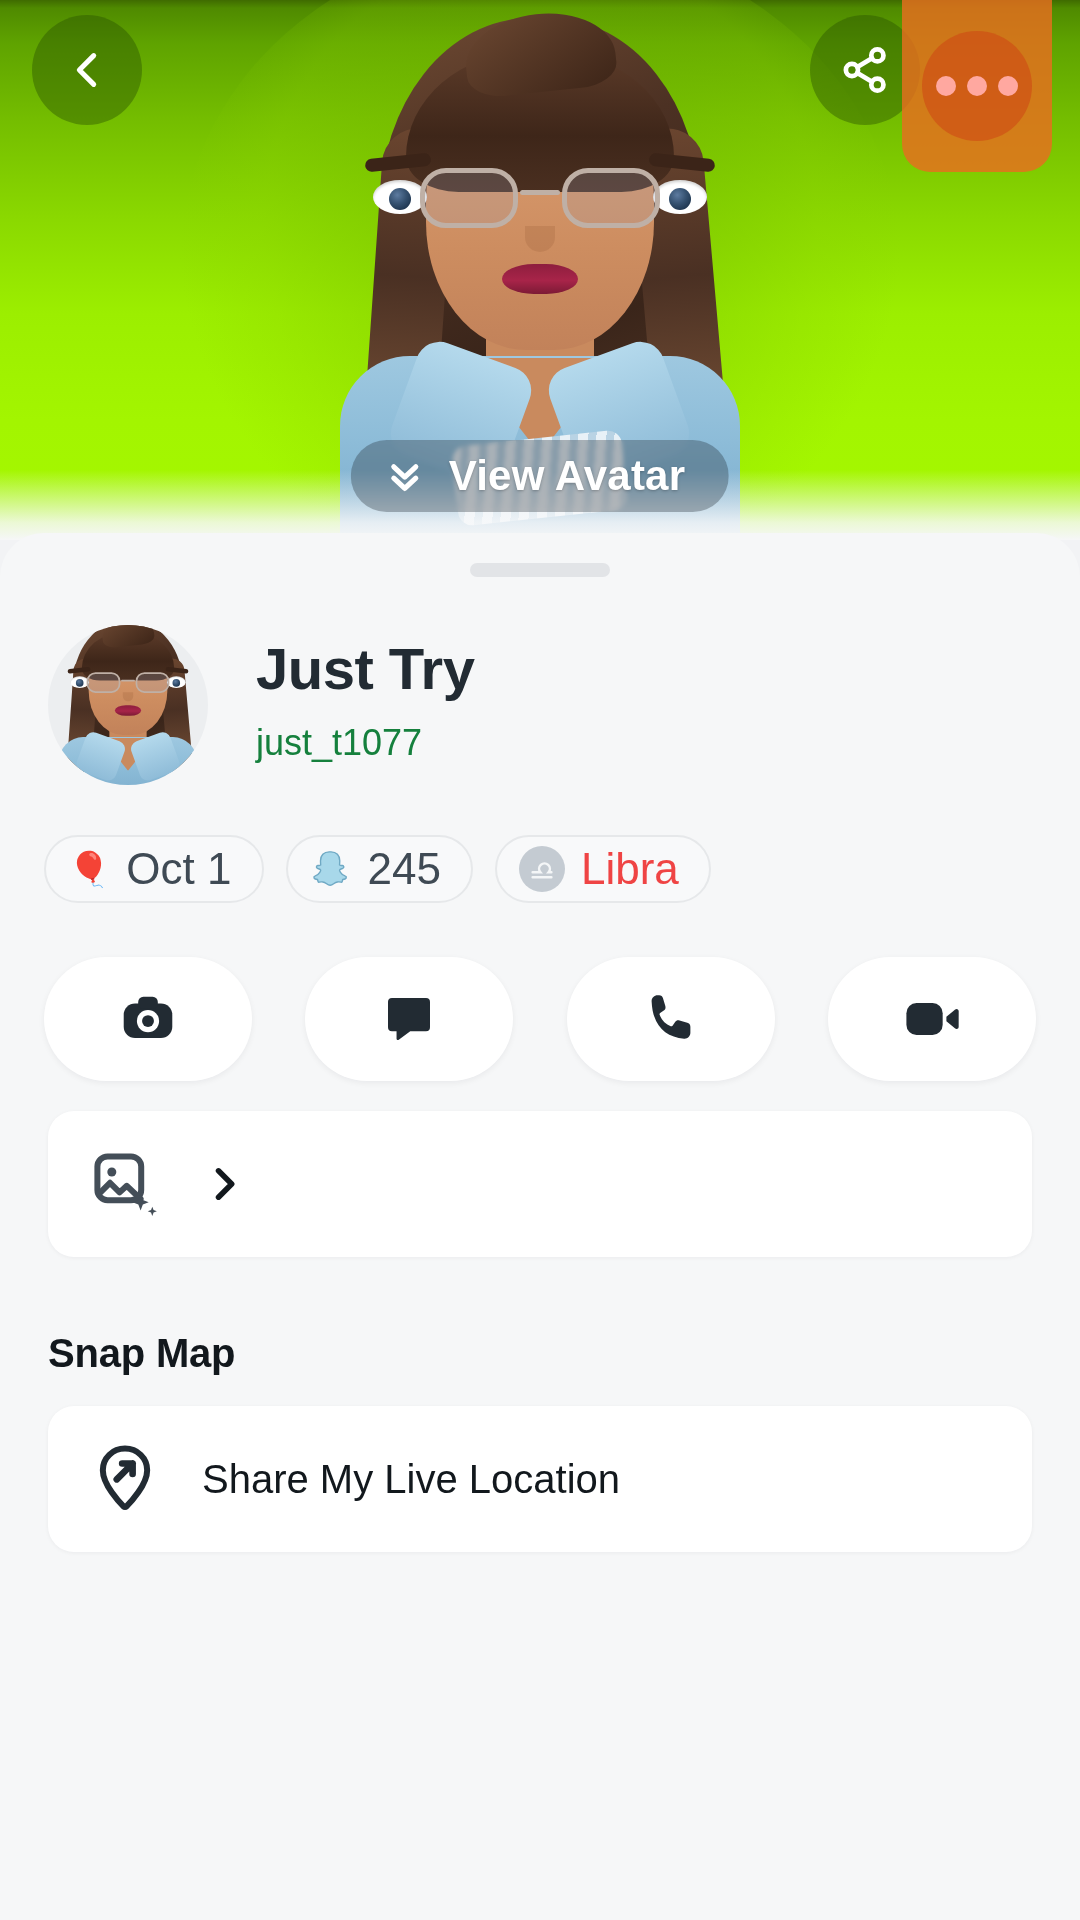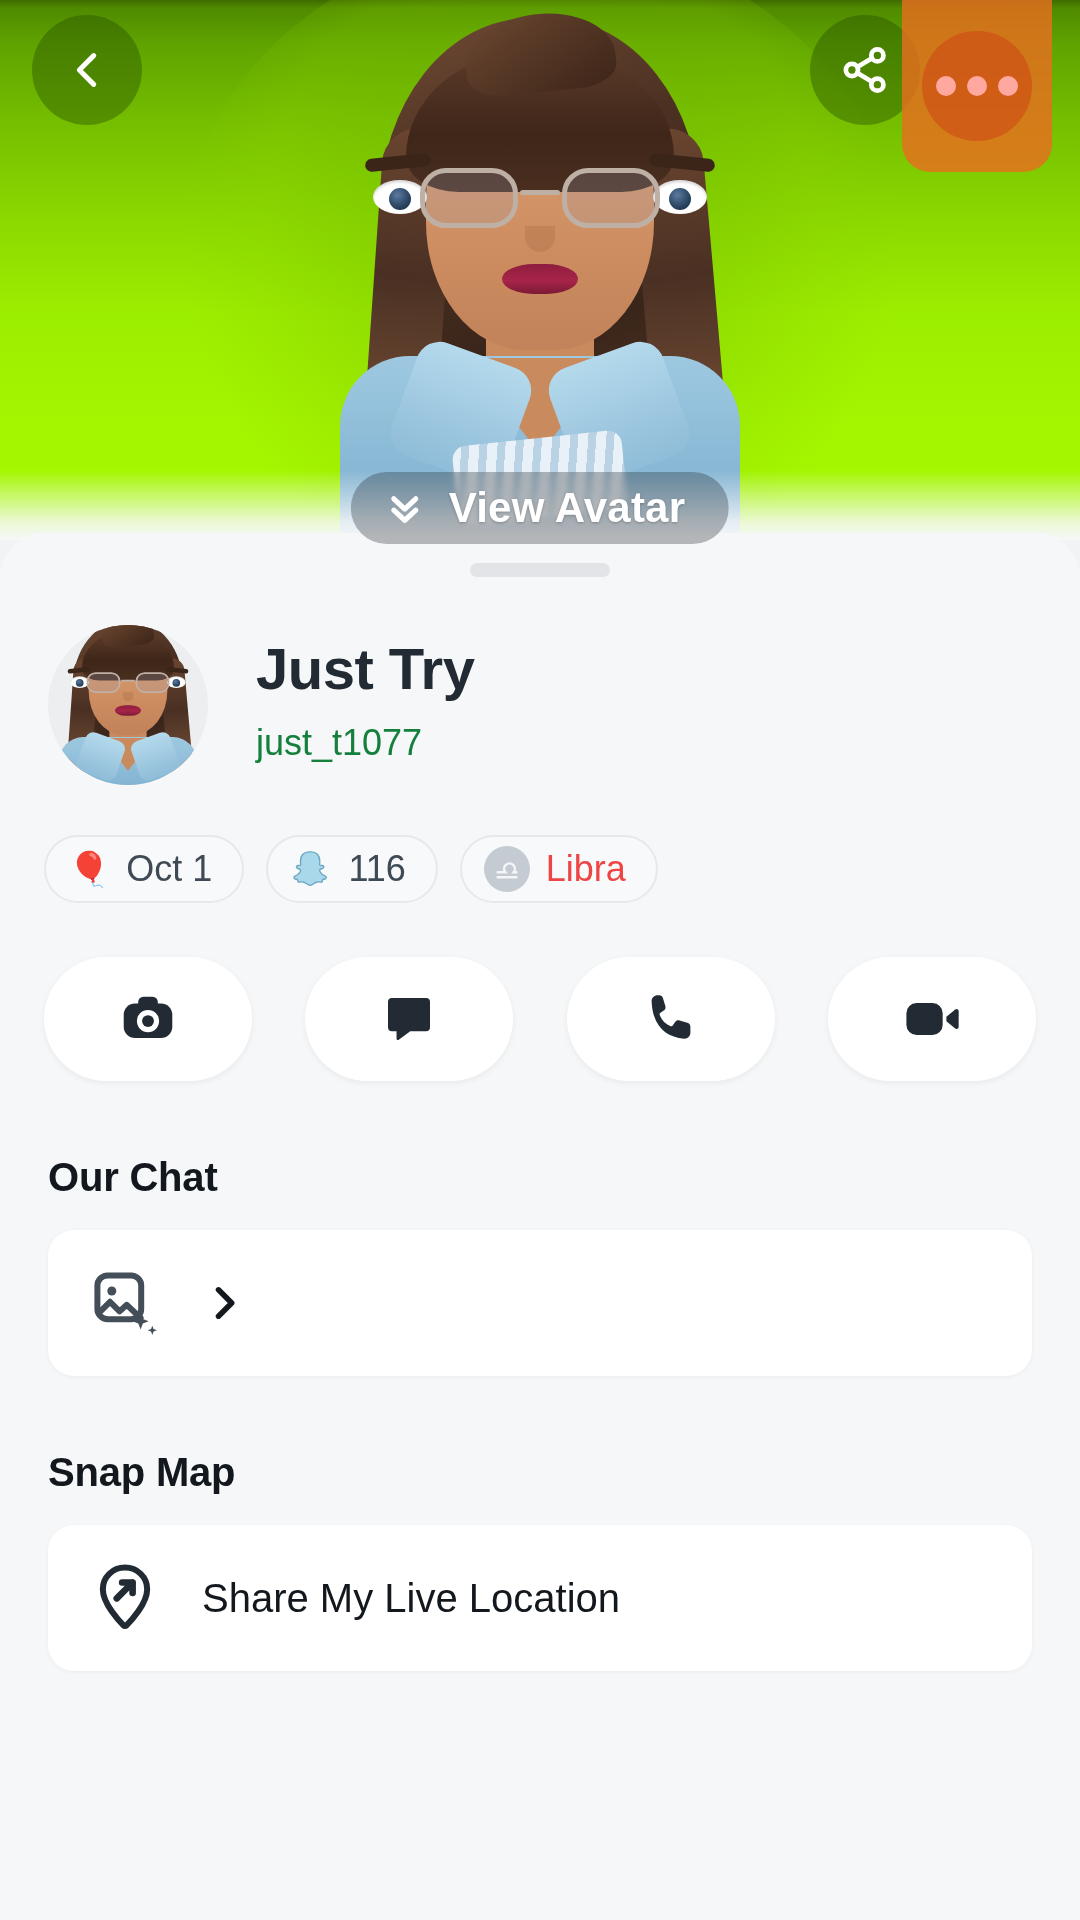--- a/index.html
+++ b/index.html
@@ -219,21 +219,20 @@
     position: absolute;
     left: 50%; top: 440px; transform: translateX(-50%);
     z-index: 25;
     height: 72px;
     padding: 0 44px 0 32px;
     border-radius: 36px;
     background: rgba(24,30,36,.30);
     display: flex; align-items: center; gap: 22px;
     cursor: pointer;
     backdrop-filter: blur(2px);
-    margin-top: 32px;
   }
   .view-avatar .label {
     color: #ffffff;
     font-size: 42px;
     font-weight: 700;
     letter-spacing: .2px;
     white-space: nowrap;
     text-shadow: 0 1px 3px rgba(0,0,0,.25);
   }
 
@@ -290,21 +289,21 @@
   .chip {
     height: 68px;
     border: 2px solid #e6e8ea;
     border-radius: 34px;
     background: #f8f9fa;
     display: flex; align-items: center;
     padding: 0 30px 0 22px;
     gap: 16px;
     cursor: pointer;
   }
-  .chip .chip-label { font-size: 36px; color: #3f4a54; }
+  .chip .chip-label { font-size: 44px; color: #3f4a54; }
   .chip.muted .chip-label { color: #ef4444; }
   .chip-emoji { font-size: 34px; line-height: 1; }
 
   .zodiac-badge {
     width: 46px; height: 46px; border-radius: 50%;
     background: #c4cbd2;
     display: flex; align-items: center; justify-content: center;
   }
 
   
@@ -476,21 +475,21 @@
 
       <div class="chip">
         <span class="chip-emoji">🎈</span>
         <span class="chip-label">Oct 1</span>
       </div>
 
       <div class="chip">
         <svg width="42" height="42" viewBox="0 0 24 24">
           <path d="M12 2.2c3.1 0 5 2.1 5 5.1 0 1-.1 1.9-.1 2.4.3.2.8.4 1.4.3.5-.1.9.2 1 .6.1.4-.1.8-.6 1-.6.3-1.6.6-1.8 1-.1.3.1.7.5 1.3.6.9 1.5 1.8 2.8 2.2.4.1.6.5.5.9-.1.5-.8.8-2 1-.1.3-.2.8-.3 1.1-.1.3-.3.5-.7.4-.5-.1-1.2-.2-2-.1-.9.1-1.5.5-2.2 1-.6.5-1.2.9-2 .9s-1.4-.4-2-.9c-.7-.5-1.3-.9-2.2-1-.8-.1-1.5 0-2 .1-.4.1-.6-.1-.7-.4-.1-.3-.2-.8-.3-1.1-1.2-.2-1.9-.5-2-1-.1-.4.1-.8.5-.9 1.3-.4 2.2-1.3 2.8-2.2.4-.6.6-1 .5-1.3-.2-.4-1.2-.7-1.8-1-.5-.2-.7-.6-.6-1 .1-.4.5-.7 1-.6.6.1 1.1-.1 1.4-.3 0-.5-.1-1.4-.1-2.4 0-3 1.9-5.1 5-5.1z" fill="#a8d8ea" stroke="#6fa9c4" stroke-width=".8"></path>
         </svg>
-        <span class="chip-label">116</span>
+        <span class="chip-label">245</span>
       </div>
 
       <div class="chip muted">
         <span class="zodiac-badge">
           <svg width="30" height="30" viewBox="0 0 24 24">
             <path d="M4.5 18.5h15M4.5 14.6h6.2a4.3 4.3 0 1 1 6.6 0h2.2" fill="none" stroke="#f4f6f7" stroke-width="2" stroke-linecap="round"></path>
           </svg>
         </span>
         <span class="chip-label">Libra</span>
       </div>
@@ -522,21 +521,20 @@
 
       <div class="action-btn">
         <svg width="64" height="64" viewBox="0 0 24 24">
           <rect x="2.4" y="6" width="13.6" height="12" rx="3.8" fill="#222b33"></rect>
           <path d="M17.4 11.2l3.3-2.8a.8.8 0 0 1 1.3.6v6a.8.8 0 0 1-1.3.6l-3.3-2.8z" fill="#222b33"></path>
         </svg>
       </div>
 
     </div>
 
-    <div class="section-title">Our Chat</div>
 
     <div class="card">
       <span class="card-icon">
         <svg width="72" height="72" viewBox="0 0 24 24">
           <rect x="2.8" y="2.8" width="14.6" height="14.6" rx="3.4" fill="none" stroke="#444e58" stroke-width="2"></rect>
           <circle cx="7.6" cy="8" r="1.5" fill="#444e58"></circle>
           <path d="M3.4 15.2l3.6-3.6 3.2 3.2 2.4-2.2 4.6 4.4" fill="none" stroke="#444e58" stroke-width="2" stroke-linecap="round" stroke-linejoin="round"></path>
           <path d="M17.2 15.4l.75 1.95 1.95.75-1.95.75-.75 1.95-.75-1.95-1.95-.75 1.95-.75z" fill="#444e58"></path>
           <path d="M21.1 19.6l.42 1.1 1.1.42-1.1.42-.42 1.1-.42-1.1-1.1-.42 1.1-.42z" fill="#444e58"></path>
         </svg>

